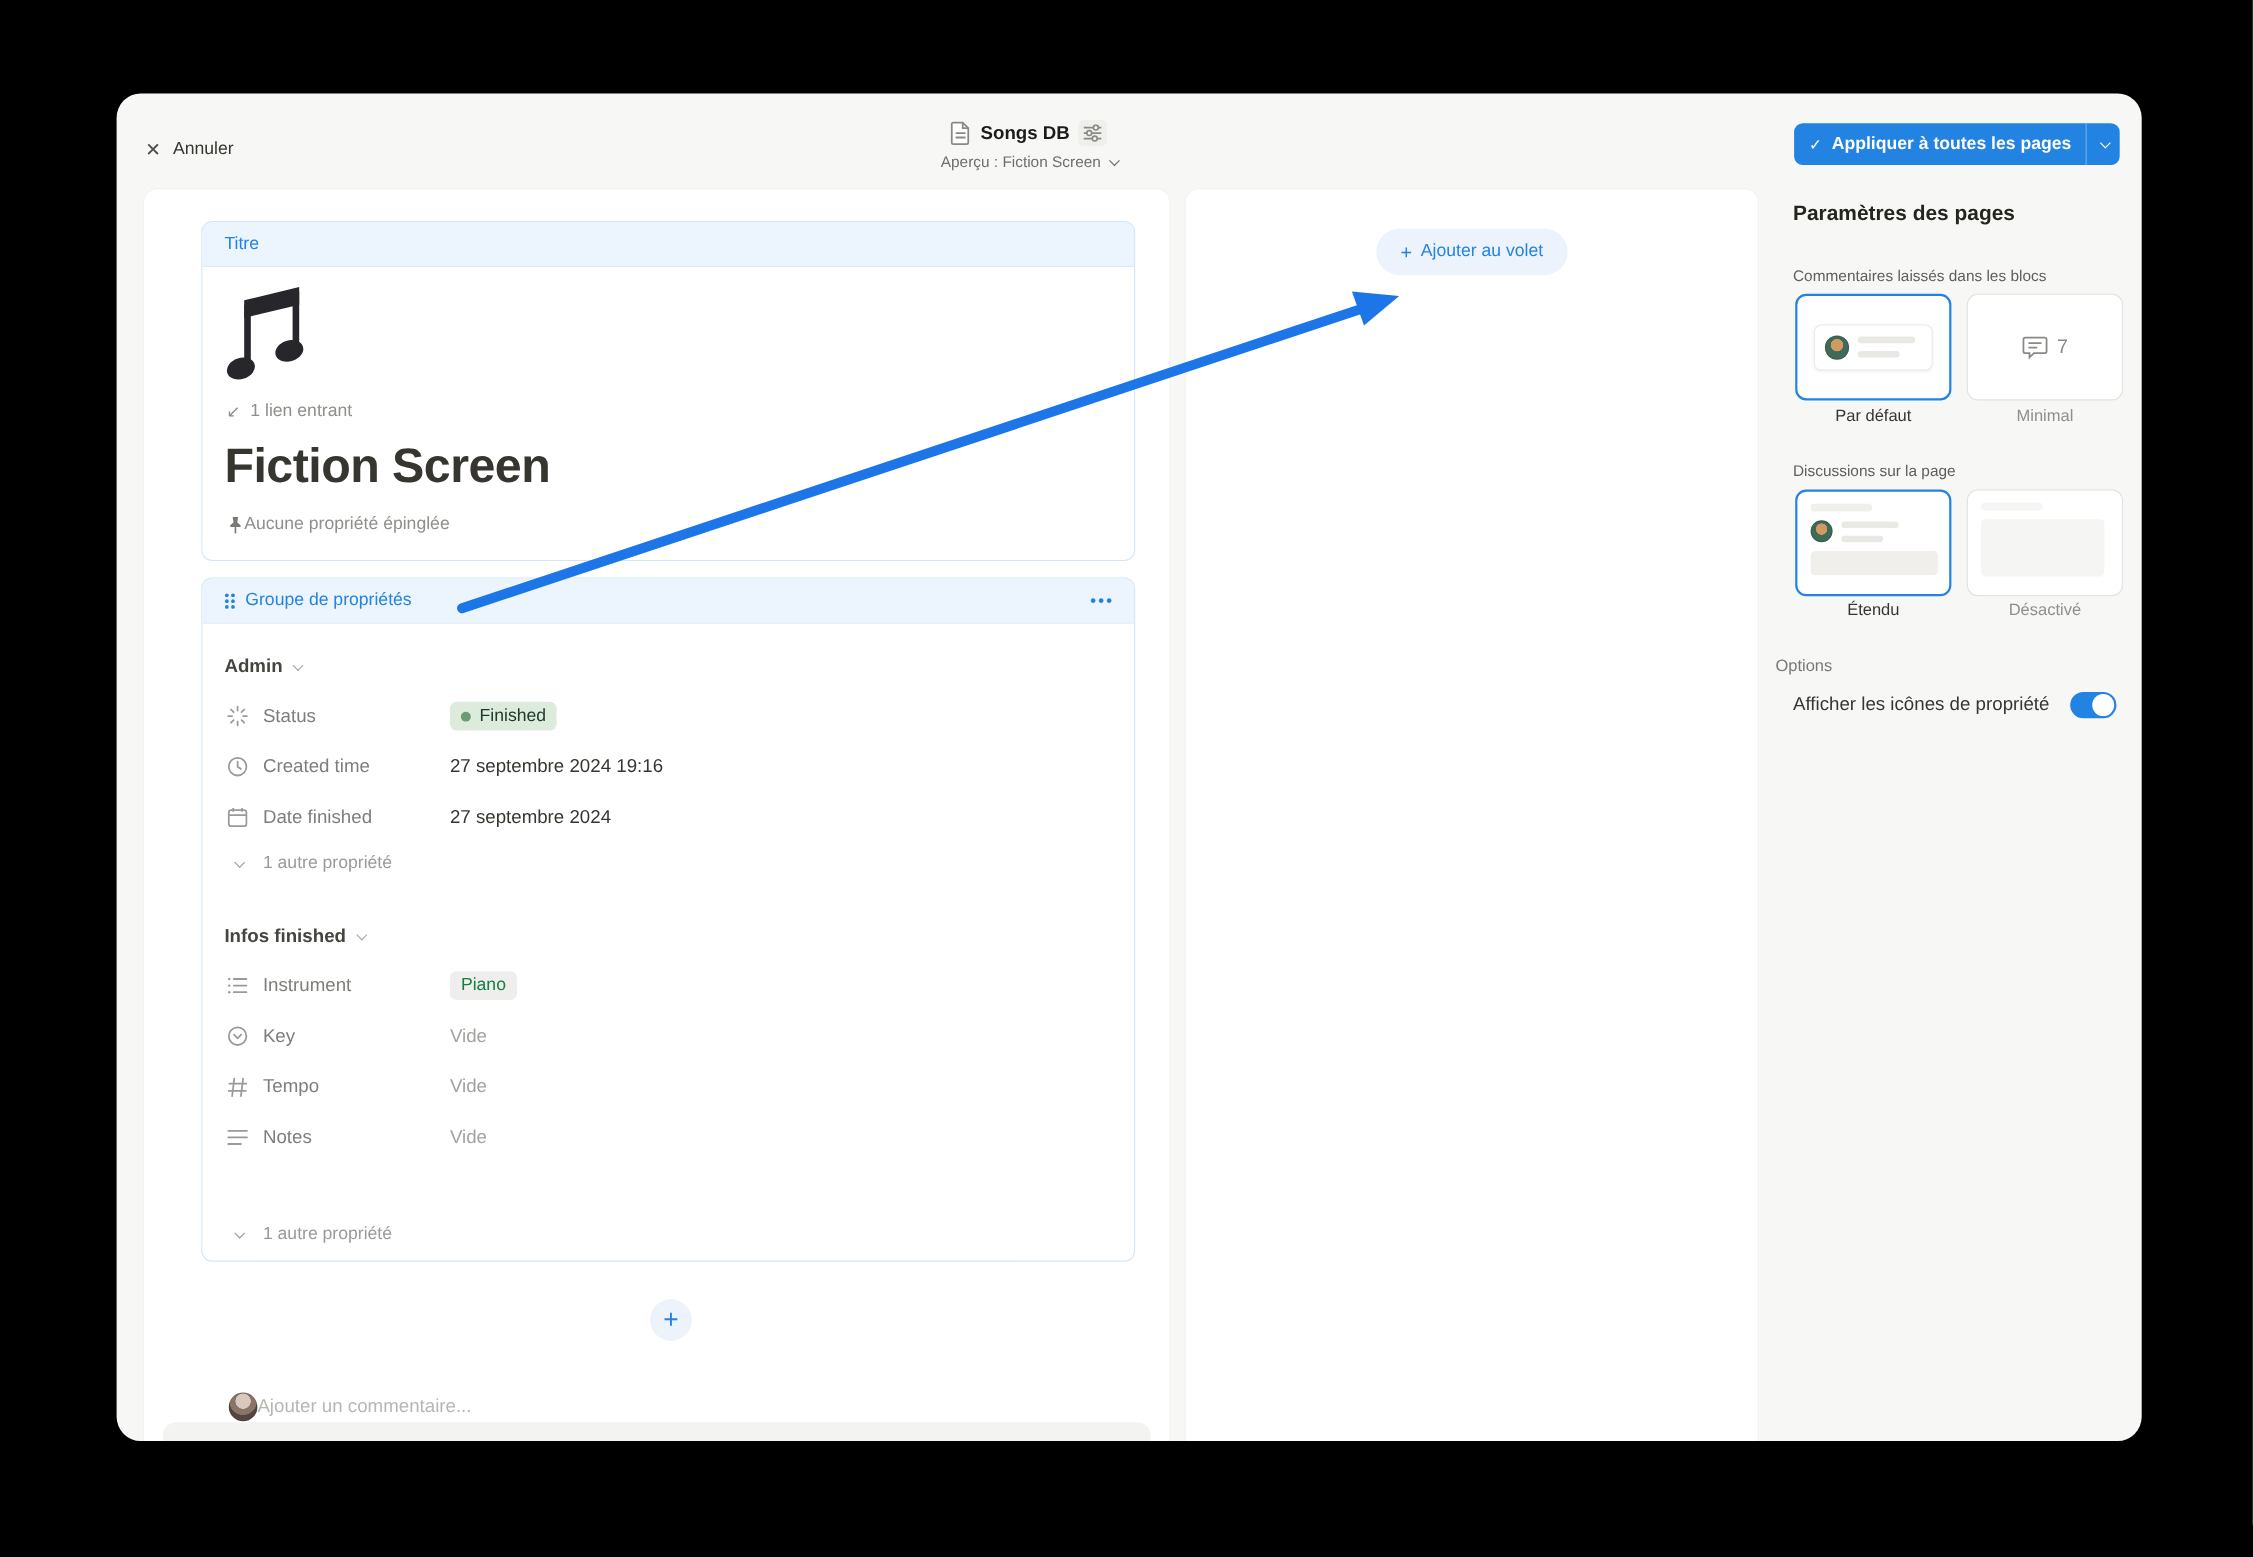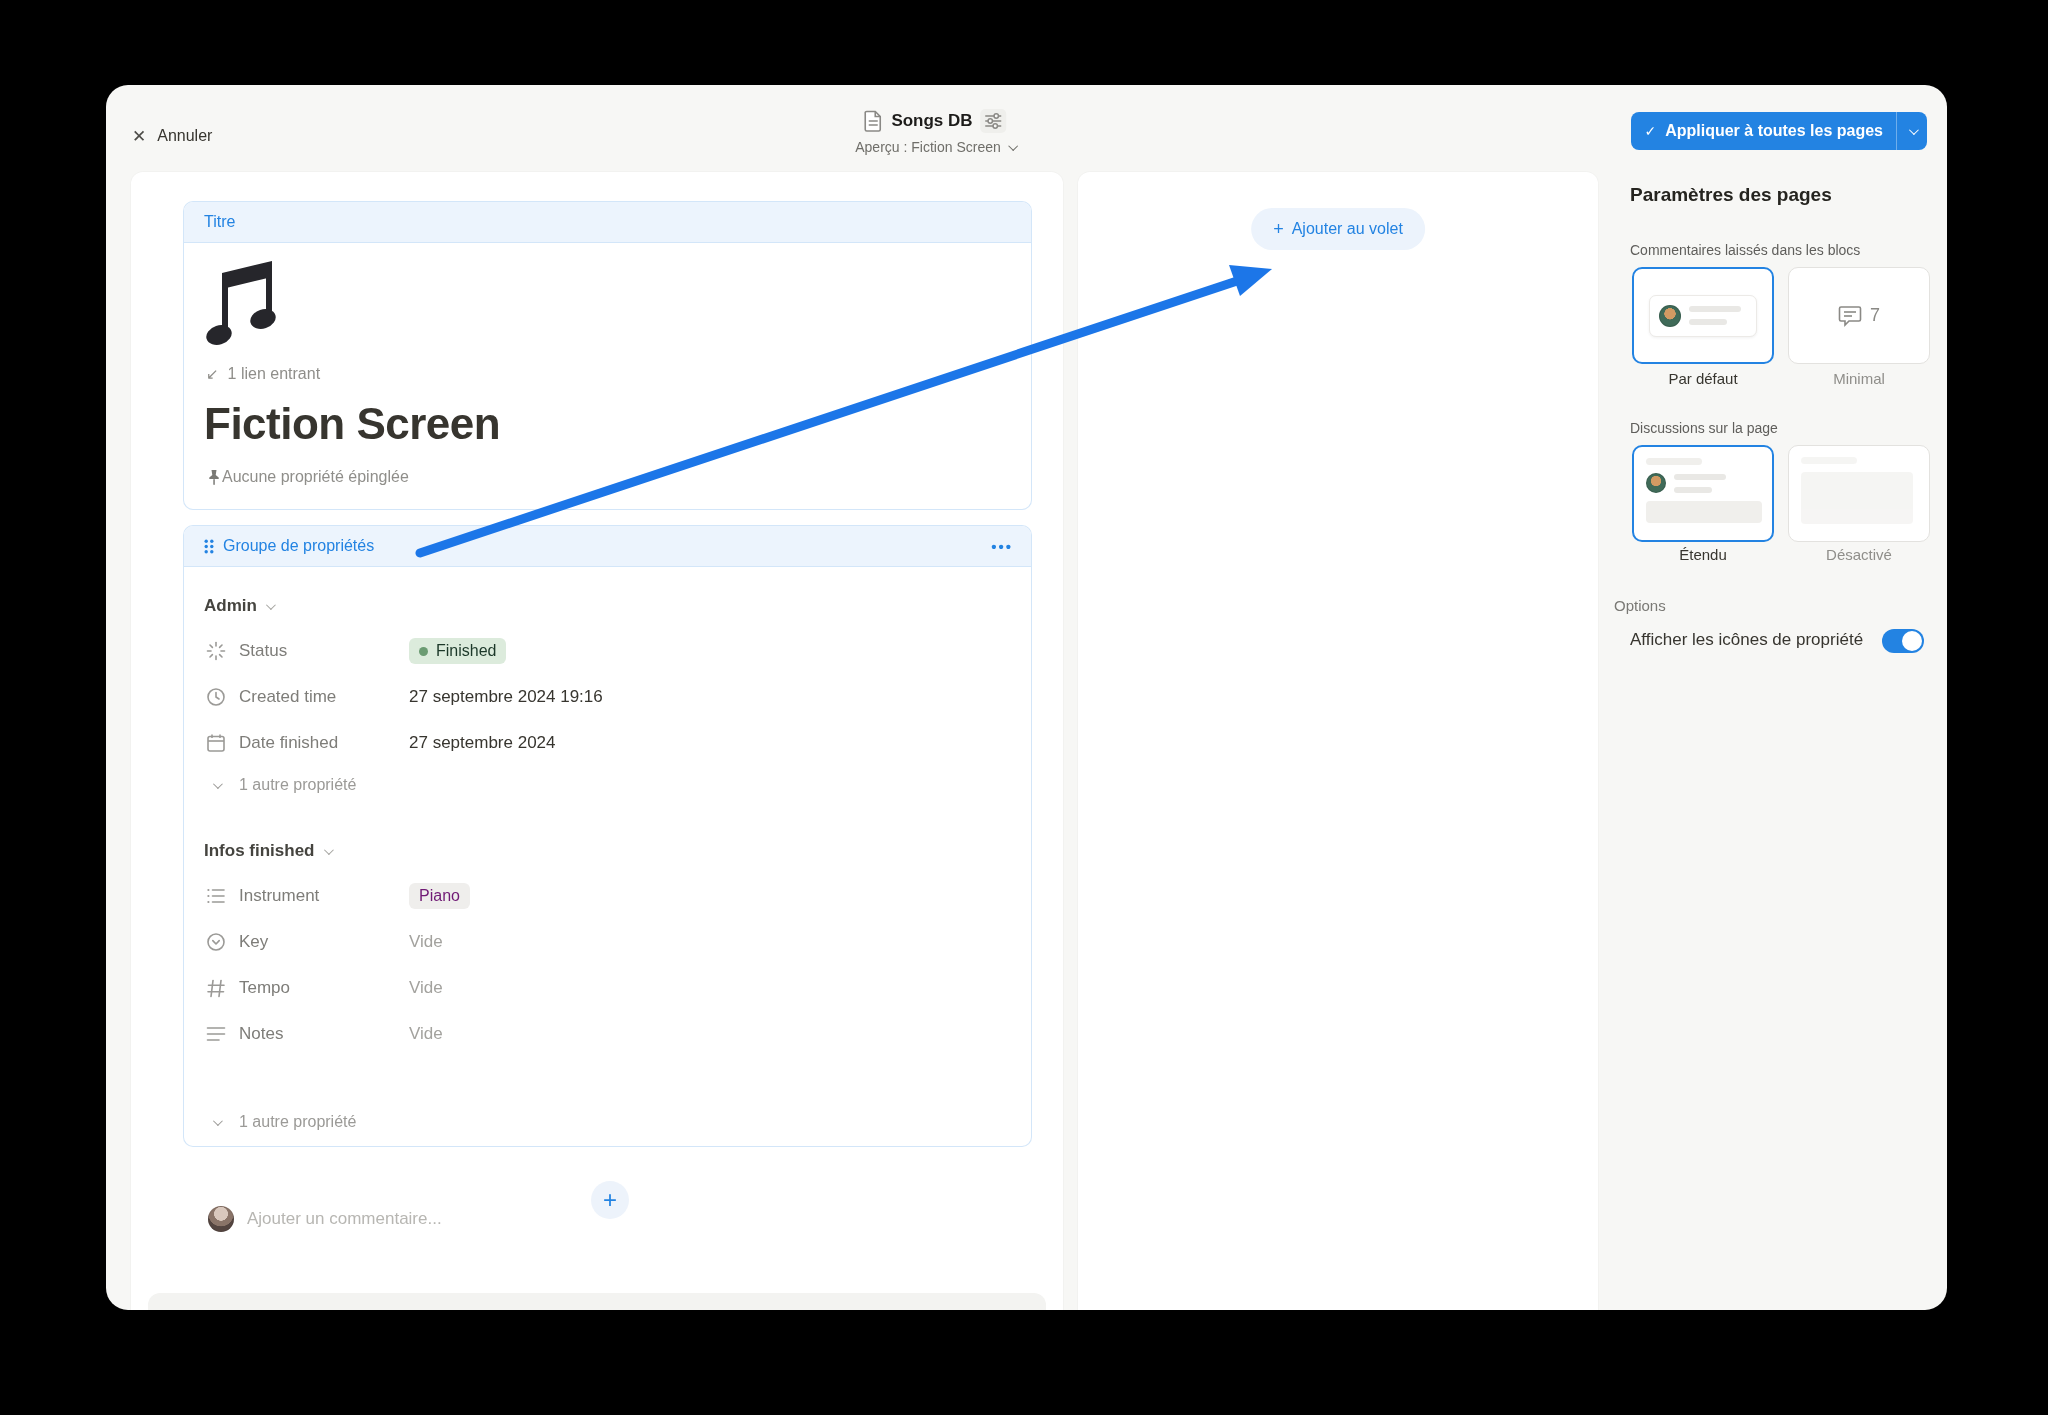--- a/index.html
+++ b/index.html
@@ -60,30 +60,30 @@
     font-size:17px;font-weight:600;color:#45443f}
   .pgroup .chev{color:#a5a4a0}
   .prow{position:absolute;left:20px;right:20px;height:46px;display:flex;align-items:center}
   .picon{width:24px;margin-right:11px;display:flex;justify-content:center;color:#9b9a97;flex:none}
   .plabel{color:#7e7d79;font-size:17px}
   .pvalue{position:absolute;left:205px;font-size:17px;color:#37352f;display:flex;align-items:center}
   .pvalue.empty{color:#a3a29e}
   .pill{font-size:16px;padding:4px 10px;border-radius:6px;display:flex;align-items:center}
   .pill.green{background:#dcebdc;color:#1c3829}
   .pill.green .dot{width:9px;height:9px;border-radius:50%;background:#6b9b72;margin-right:8px}
-  .pill.gray{background:#efeeec;color:#701a75}
+  .pill.gray{background:#efeeec;color:#15803d}
   .pill.blue{background:#d2e4f5;color:#16354c}
   .pmore{position:absolute;left:20px;height:38px;display:flex;align-items:center;
     color:#9b9a97;font-size:16px}
   .pmore .picon{color:#9b9a97}
   
   .pluscircle{position:absolute;left:460px;top:1009px;width:38px;height:38px;border-radius:50%;
     background:#edf3fb;color:#2383e2;font-size:24px;display:flex;align-items:center;
     justify-content:center;font-weight:400;line-height:1}
-  .commentrow{position:absolute;left:77px;top:1034px;display:flex;align-items:center;gap:13px}
+  .commentrow{position:absolute;left:77px;top:1094px;display:flex;align-items:center;}
   .avatar{width:26px;height:26px;border-radius:50%;flex:none;
     background:radial-gradient(circle at 50% 30%,#d9c8bd 0 30%,#8a7468 32% 55%,#544540 57% 100%);
     box-shadow:inset 0 0 0 1px rgba(0,0,0,.08)}
   .commenttext{color:#b7b6b2;font-size:17px}
   .partialblock{position:absolute;left:17px;right:17px;top:1121px;height:60px;
     background:#f3f3f1;border-radius:12px 12px 0 0}
   
   .addtopane{position:absolute;left:50%;transform:translateX(-50%);top:36px;height:42px;
     display:flex;align-items:center;gap:8px;background:#ecf3fc;border-radius:21px;padding:0 22px;
     color:#2383e2;font-size:16px;font-weight:500;white-space:nowrap}

